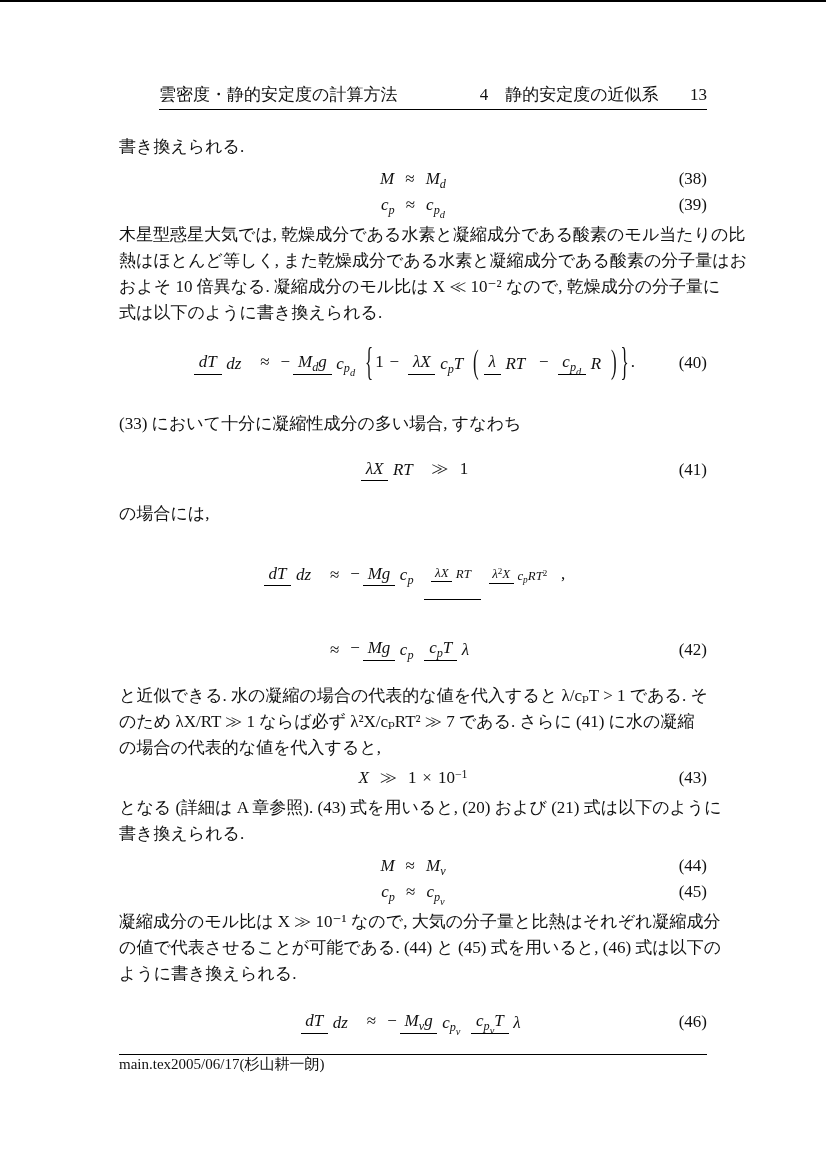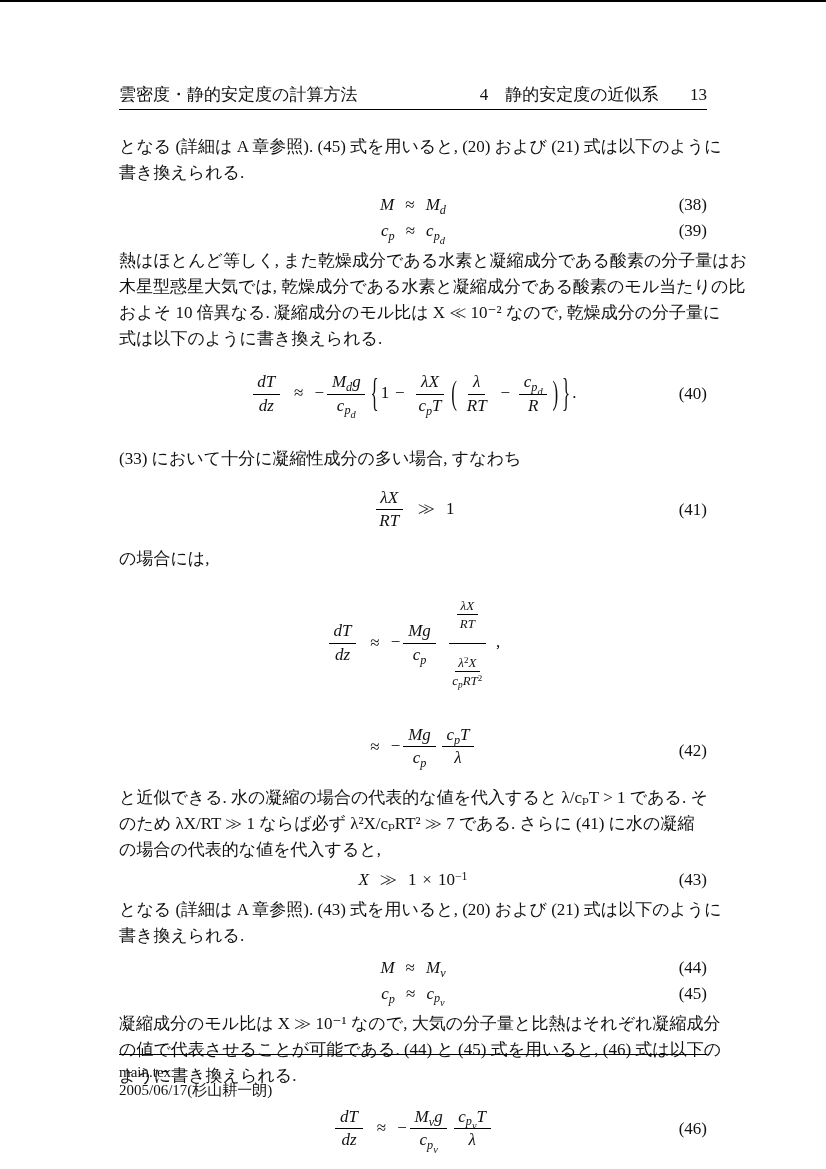--- a/index.html
+++ b/index.html
@@ -10,21 +10,21 @@
     overflow:hidden;
   }
   body::before { content:""; position:absolute; top:0; left:0; right:0; height:2px; background:#000; }
 
   .page { position:relative; width:588px; margin:0 119px; padding-top:85px; }
 
   
   .header {
     display:flex; justify-content:space-between; align-items:baseline;
     border-bottom:1px solid #000; padding-bottom:5px;
-    font-size:17px; line-height:19px;
+    font-size:17px; line-height:19px;margin-left:40px;
   }
   .h-sec { font-weight:400; }
   .h-page { margin-left:1.6em; font-weight:400; }
 
   
   .para { font-size:17px; line-height:26px; }
   .para .line { display:block; white-space:nowrap; }
   .p1 { margin-top:24px; }
 
   
@@ -36,21 +36,21 @@
   .eq { position:relative; text-align:center; font-size:17px; line-height:1.3; }
   .eqlabel { position:absolute; right:0; top:50%; transform:translateY(-50%); font-style:normal; }
   .eqlabel-b { top:auto; bottom:16px; transform:none; }
   .mi { font-style:italic; }
   .mr { font-style:normal; }
   .rel { margin:0 0.65em; }
   .bin { margin:0 0.35em; }
   sub { font-size:0.72em; line-height:0; vertical-align:-0.3em; }
   sub sub { font-size:0.85em; vertical-align:-0.35em; }
   sup { font-size:0.7em; line-height:0; vertical-align:0.45em; }
-  .frac { display:inline-flex; flex-direction:column; align-items:center; vertical-align:middle; margin:10px 0.18em; }
+  .frac { display:inline-flex; flex-direction:row; align-items:center; vertical-align:middle; margin:16px 0.18em; }
   .frac .num { display:block; padding:0 0.28em 1px; border-bottom:1px solid #000; line-height:1.2; white-space:nowrap; }
   .frac .den { display:block; padding:1px 0.28em 0; line-height:1.2; white-space:nowrap; }
   .frac .frac { font-size:0.76em; }
   .bigd { display:inline-block; vertical-align:middle; transform-origin:50% 50%; margin:0 2px; font-weight:400; }
 
   
   .eqalign { display:inline-table; border-collapse:collapse; }
   .arow { display:table-row; }
   .acell { display:table-cell; vertical-align:middle; }
   .arow:first-child .acell { padding-bottom:6px; }
@@ -70,55 +70,54 @@
   .m-eq43 { margin:6px 0 2px; }
   .m-p6 { margin-top:6px; }
   .m-eq44 { margin:8px 0 4px; }
   .m-eq45 { margin:0; }
   .m-p7 { margin-top:6px; }
   .m-eq46 { margin:8px 0 0; }
 
   
   .footer {
     position:absolute; left:119px; width:588px; top:1054px;
-    border-top:1px solid #000; padding-top:8px;
+    border-top:1px solid #000; 
     display:flex; justify-content:flex-start;
-    font-size:15px; line-height:18px;flex-direction:column;
+    font-size:15px; line-height:18px;
   }
 </style>
 </head>
 <body>
 
 <div class="page">
 
   <div class="header">
     <span>雲密度・静的安定度の計算方法</span>
     <span>
       <span class="h-sec">4　静的安定度の近似系</span>
       <span class="h-page">13</span>
     </span>
   </div>
 
   <div class="para p1">
-    <span class="line">となる (詳細は A 章参照). (45) 式を用いると, (20) および (21) 式は以下のように</span>
     <span class="line">書き換えられる.</span>
   </div>
 
   <div class="eq m-eq38">
     <span class="eqbody"><span class="mi">M</span><span class="mr rel">≈</span><span class="msub"><span class="mi">M</span><sub><span class="mi">d</span></sub></span></span>
     <span class="eqlabel">(38)</span>
   </div>
   <div class="eq m-eq39">
     <span class="eqbody"><span class="msub"><span class="mi">c</span><sub><span class="mi">p</span></sub></span><span class="mr rel">≈</span><span class="msub"><span class="mi">c</span><sub><span class="msub"><span class="mi">p</span><sub><span class="mi">d</span></sub></span></sub></span></span>
     <span class="eqlabel">(39)</span>
   </div>
 
   <div class="para m-p2">
+    <span class="line">木星型惑星大気では, 乾燥成分である水素と凝縮成分である酸素のモル当たりの比</span>
     <span class="line">熱はほとんど等しく, また乾燥成分である水素と凝縮成分である酸素の分子量はお</span>
-    <span class="line">木星型惑星大気では, 乾燥成分である水素と凝縮成分である酸素のモル当たりの比</span>
     <span class="line">およそ 10 倍異なる. 凝縮成分のモル比は X ≪ 10⁻² なので, 乾燥成分の分子量に</span>
     <span class="line">式は以下のように書き換えられる.</span>
   </div>
 
   <div class="eq m-eq40">
     <span class="eqbody"><span class="frac">
           <span class="num"><span class="mi">dT</span></span>
           <span class="den"><span class="mi">dz</span></span>
         </span><span class="mr rel">≈</span><span class="mr">−</span><span class="frac">
           <span class="num"><span class="msub"><span class="mi">M</span><sub><span class="mi">d</span></sub></span><span class="mi">g</span></span>

